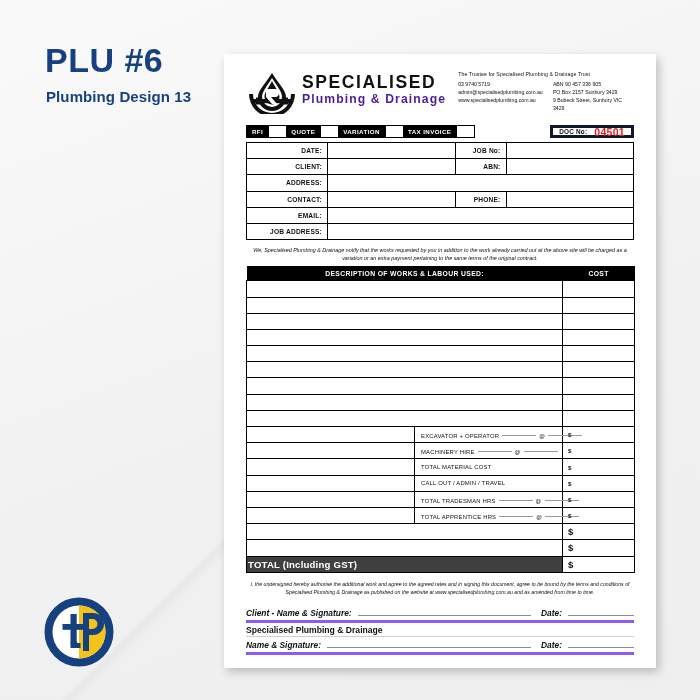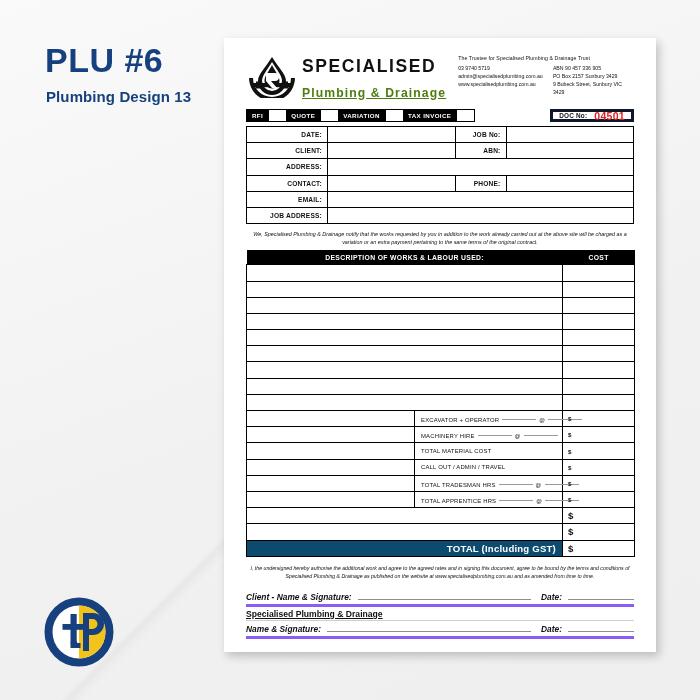--- a/index.html
+++ b/index.html
@@ -29,32 +29,32 @@
   .plu-sub{
     position:absolute;left:46px;top:88px;
     font-size:15px;font-weight:bold;color:#17417e;letter-spacing:.1px;
   }
 
   
   .corner-logo{position:absolute;left:43px;top:596px;width:72px;height:72px;}
 
   
   #paper{
-    position:absolute;left:224px;top:38px;width:432px;height:614px;
+    position:absolute;left:224px;top:54px;width:432px;height:614px;
     background:#ffffff;
     box-shadow:3px 4px 9px rgba(0,0,0,.22);
   }
   .sheet{position:absolute;left:22px;top:16px;width:388px;}
 
   
   .letterhead{display:flex;align-items:flex-start;height:48px;}
   .logo-mark{width:52px;height:42px;flex:0 0 52px;position:relative;margin-top:2px;}
   .brand{margin-left:4px;margin-top:4px;}
   .brand .b1{font-size:17.5px;font-weight:bold;letter-spacing:1.6px;color:#111;line-height:1;}
-  .brand .b2{font-size:12.2px;font-weight:bold;letter-spacing:1.1px;color:#4d7c0f;line-height:1;margin-top:11px;text-decoration:underline;}
+  .brand .b2{font-size:12.2px;font-weight:bold;letter-spacing:1.1px;color:#4c1d95;line-height:1;margin-top:1px;}
   .contact{margin-left:12px;flex:1;padding-top:1px;}
   .contact .trustee{font-size:5.2px;color:#111;text-align:left;margin-bottom:2.5px;letter-spacing:.1px;}
   .contact .cols{display:flex;}
   .contact .col{font-size:5.2px;line-height:1.55;color:#111;}
   .contact .colA{width:96px;}
   .contact .colB{width:auto;}
 
   
   .typebar{display:flex;align-items:stretch;margin-top:7px;height:13px;}
   .typebar .grp{display:flex;border:1px solid #000;flex:0 0 auto;}
@@ -83,34 +83,34 @@
   .col-cost{width:72px;}
   .empty-row td{height:13.2px;}
 
   
   .it-blank{border:1px solid #000;}
   .it-lab{border:1px solid #000;padding-left:6px;font-size:5.9px;color:#111;letter-spacing:.2px;white-space:nowrap;}
   .it-lab .ln{display:inline-block;border-bottom:1px solid #9a9a9a;width:34px;height:5px;margin:0 3px;vertical-align:2px;}
   .it-lab .at{font-size:5.6px;}
   .it-cost{border:1px solid #000;padding-left:5px;font-size:6.2px;font-weight:bold;color:#111;}
   .big-cost{border:1px solid #000;padding-left:5px;font-size:9.6px;font-weight:bold;color:#111;}
-  .total-lab{border:1px solid #000;background:#0c4a6e;color:#fff;text-align:right;padding-right:6px;
+  .total-lab{border:1px solid #000;background:#404040;color:#fff;text-align:left;padding-right:6px;
              font-size:9.6px;font-weight:bold;letter-spacing:.2px;}
   .row-h{height:14.6px;}
   .row-hh{height:16px;}
 
   
   .terms{font-size:5.2px;font-style:italic;color:#111;text-align:center;line-height:1.55;margin-top:7px;}
   .sigblock{margin-top:9px;}
   .sigrow{display:flex;align-items:flex-end;border-bottom:3px solid #8b5cf6;padding-bottom:2px;margin-bottom:0;height:13px;}
   .sig-i{font-size:8.4px;font-weight:bold;font-style:italic;color:#111;white-space:nowrap;}
   .rule{flex:1;border-bottom:1px solid #8e8e8e;margin:0 6px 2px 6px;height:1px;}
   .rule.short{flex:0 0 66px;margin-right:0;}
   .date-l{font-size:8.4px;font-weight:bold;font-style:italic;color:#111;margin-left:4px;}
-  .co-name{font-size:8.6px;font-weight:bold;color:#111;padding:2px 0 1px 0;border-bottom:1px solid #cfcfcf;text-decoration:underline;}
+  .co-name{font-size:8.6px;font-weight:bold;color:#111;padding:2px 0 1px 0;border-bottom:1px solid #cfcfcf;}
 </style>
 </head>
 <body>
 
 <div id="bg">
   <div class="wash"></div>
   <div class="diag2"></div>
 </div>
 
 <div class="plu-title">PLU #6</div>

